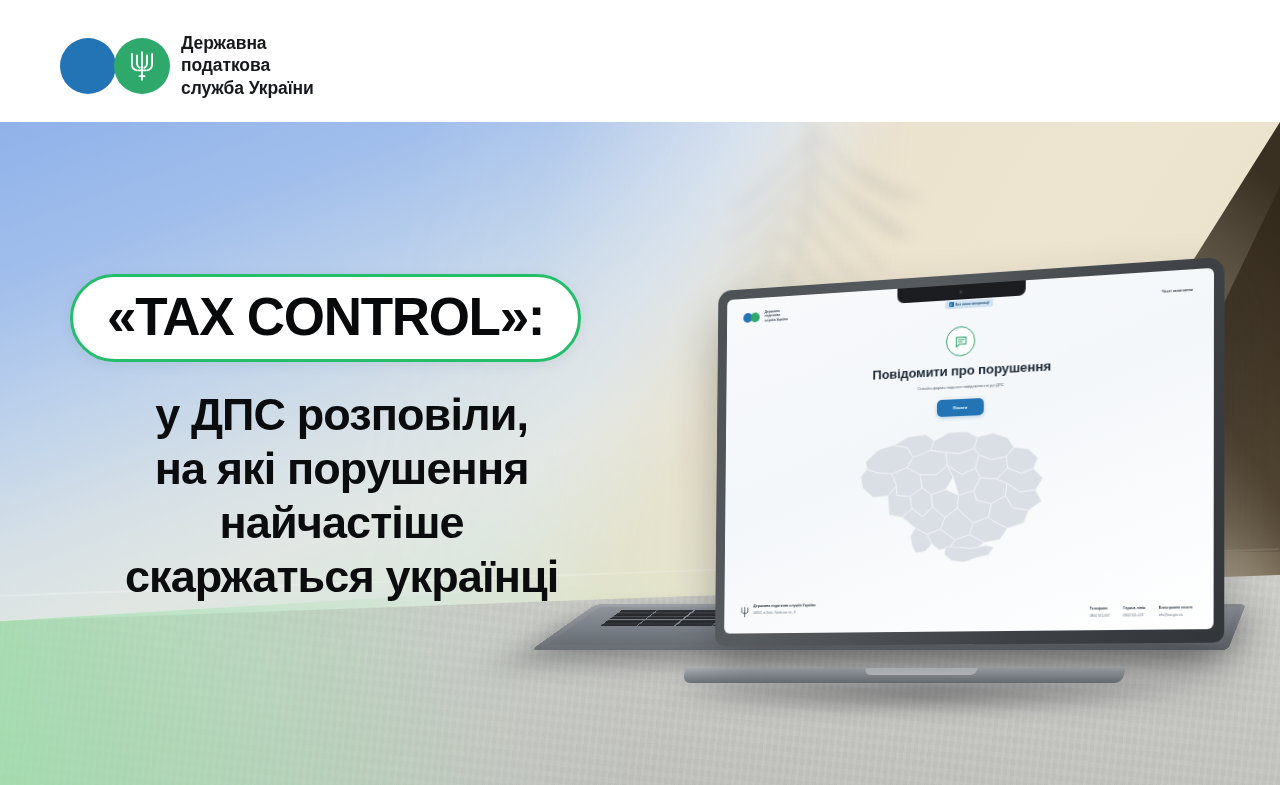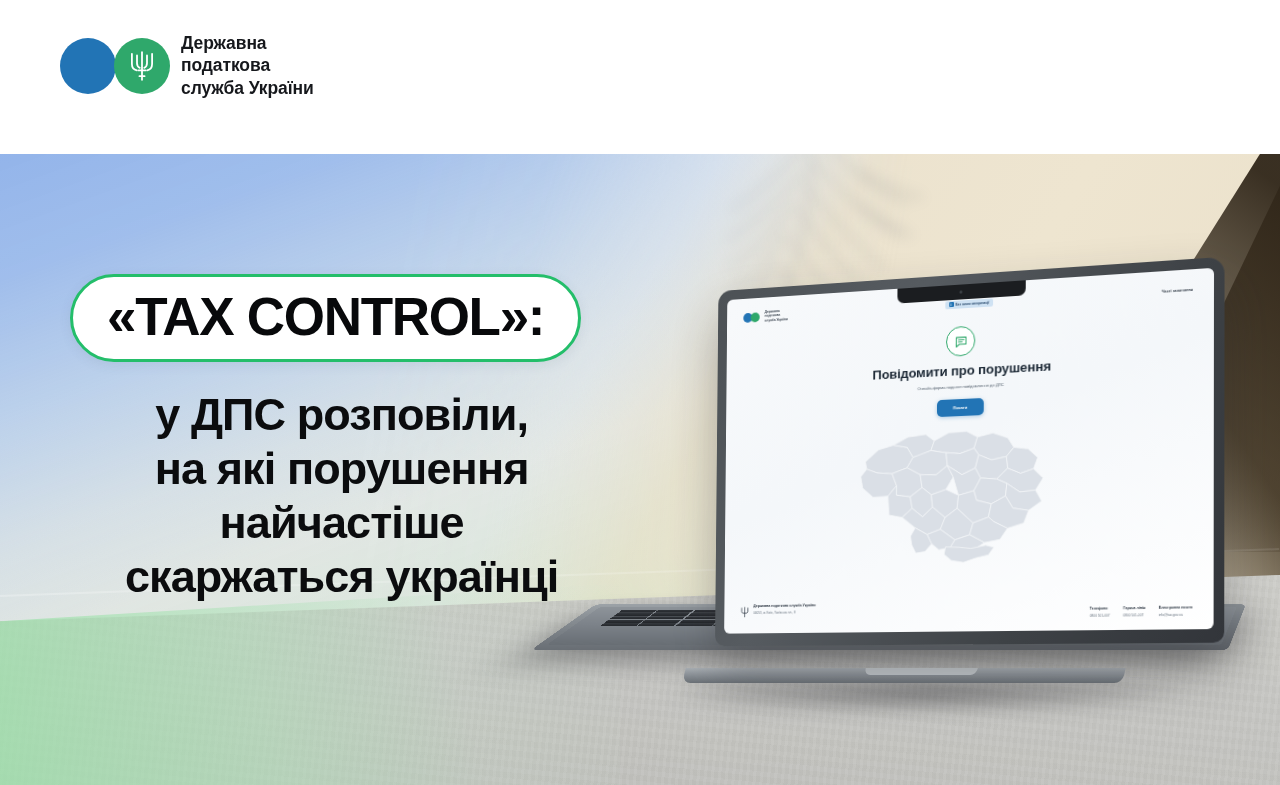--- a/index.html
+++ b/index.html
@@ -4,21 +4,21 @@
 <title>Tax Control DPS banner</title>
 <style>
   * { margin:0; padding:0; box-sizing:border-box; }
   html,body { width:1280px; height:785px; overflow:hidden; background:#fff;
               font-family:"Liberation Sans","DejaVu Sans",sans-serif; }
 
   .stage { position:relative; width:1280px; height:785px; overflow:hidden; }
 
   
   .topbar {
-    position:absolute; left:0; top:0; width:1280px; height:154px;
+    position:absolute; left:0; top:0; width:1280px; height:122px;
     background:#ffffff; z-index:40;
   }
   .logo { position:absolute; left:60px; top:32px; display:flex; align-items:center; gap:11px; }
   .logo-marks { position:relative; width:110px; height:56px; }
   .circle-blue {
     position:absolute; left:0; top:0; width:56px; height:56px;
     border-radius:50%; background:#2274B5;
   }
   .circle-green {
     position:absolute; left:54px; top:0; width:56px; height:56px;

